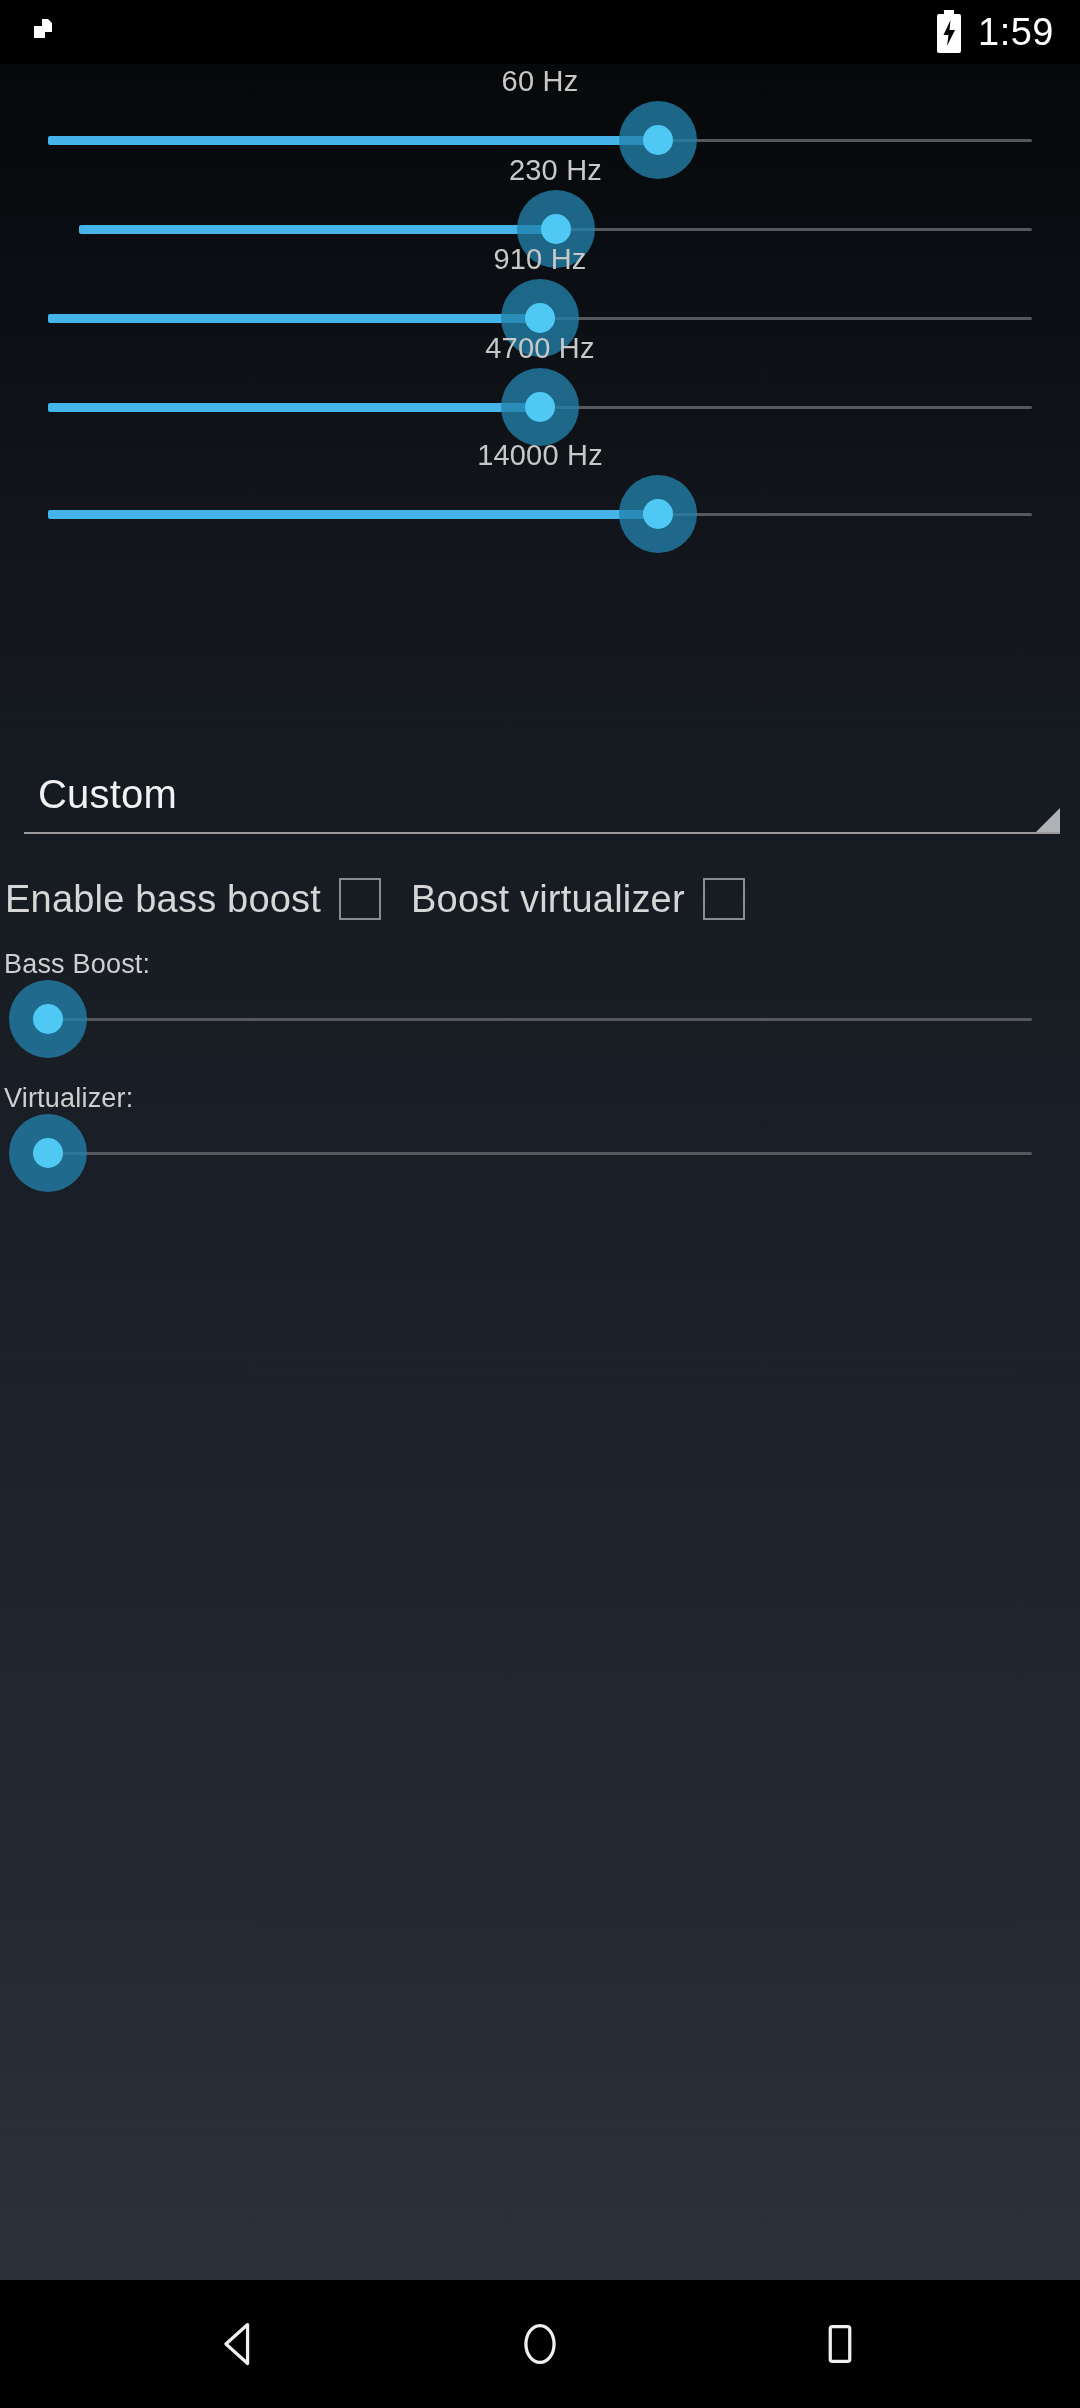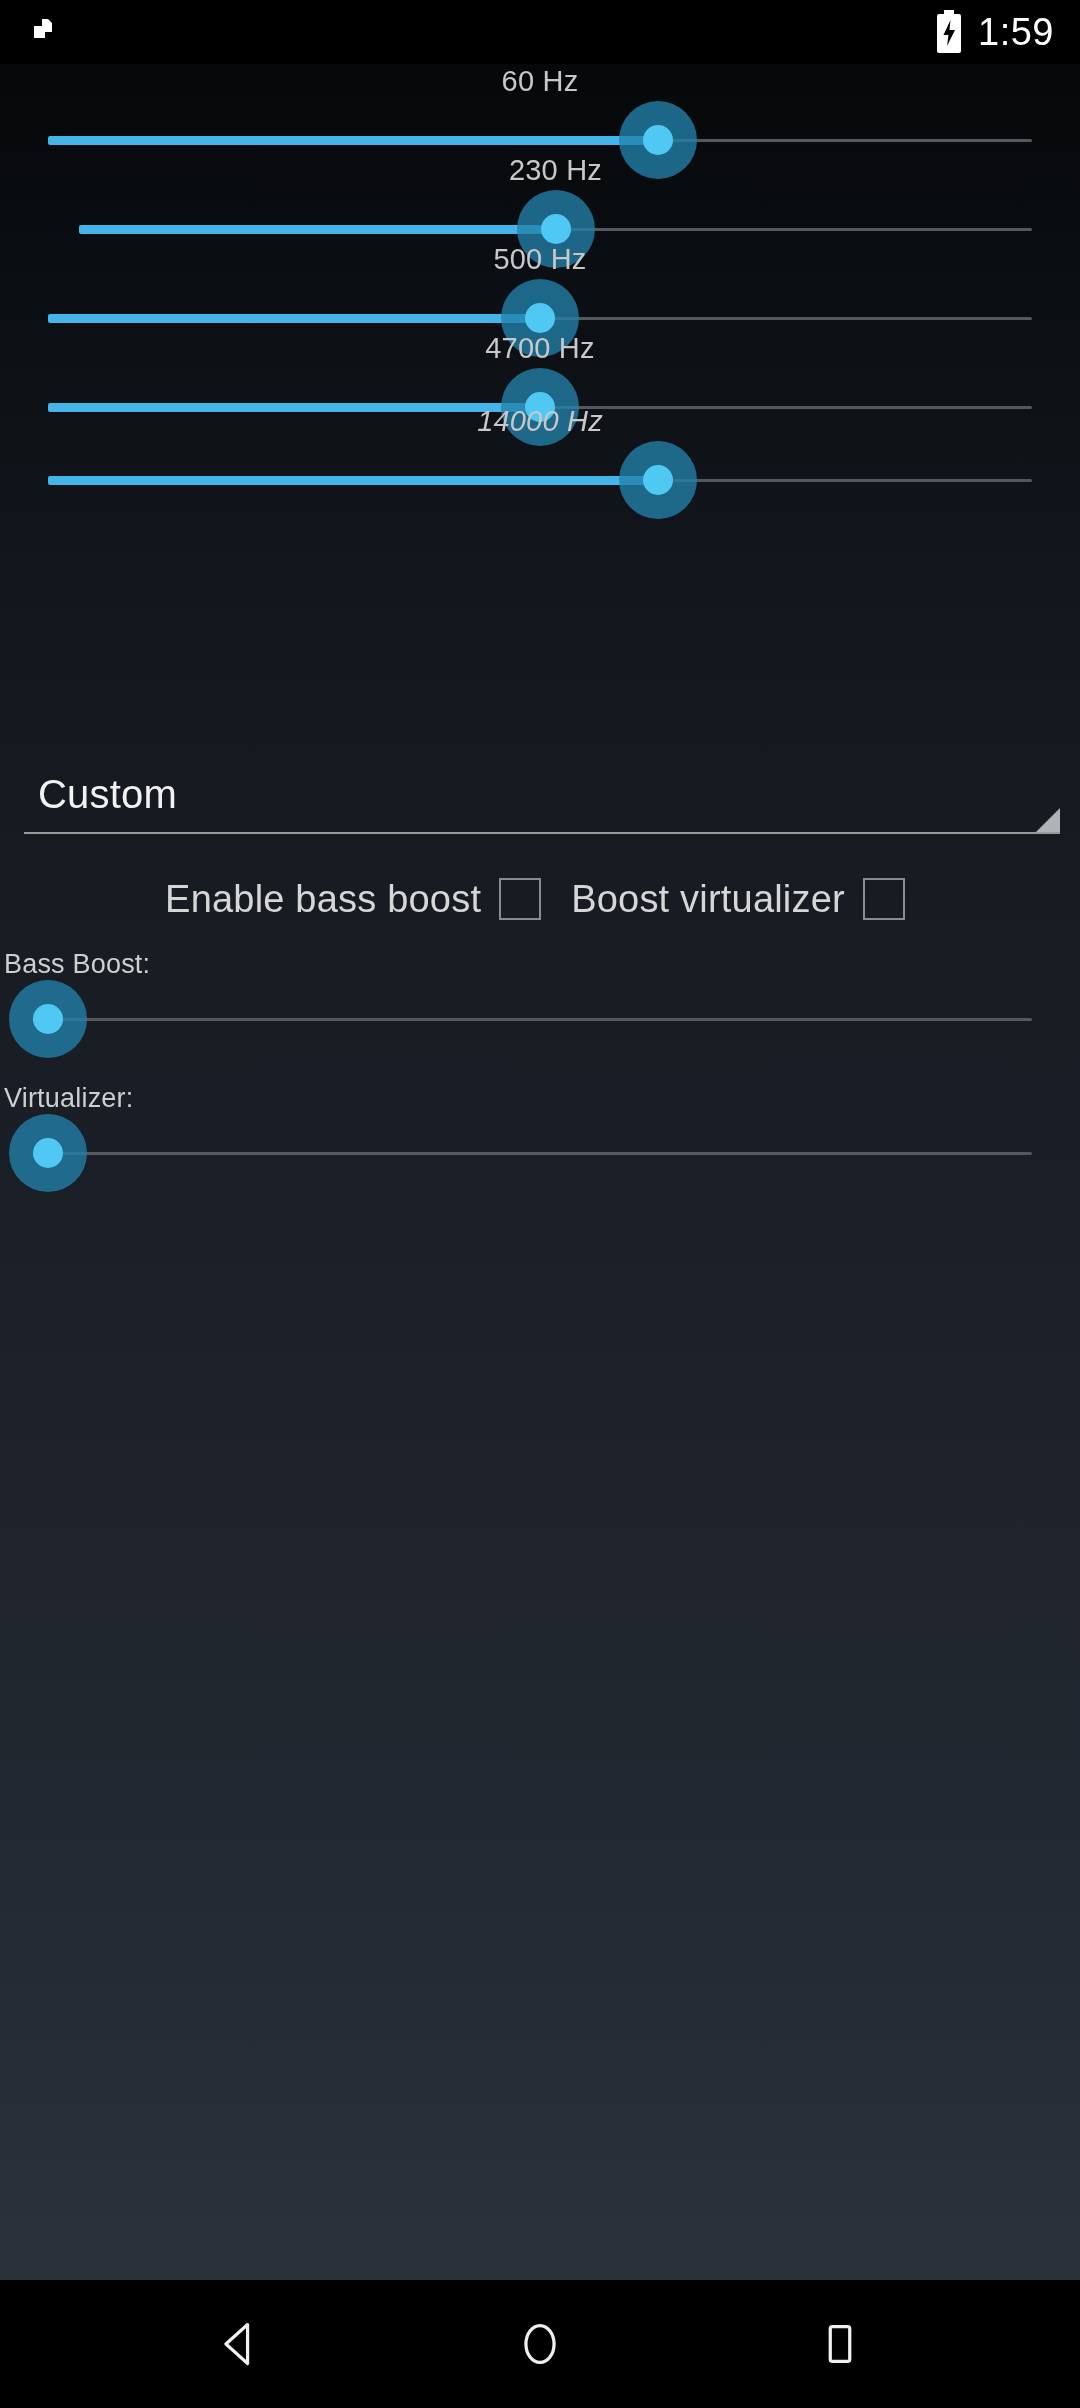--- a/index.html
+++ b/index.html
@@ -106,22 +106,21 @@
     width:0; height:0;
     border-left:24px solid transparent;
     border-bottom:24px solid #b0b3b6;
   }
 
   
   .check-row{
     position:absolute; left:0; right:0; top:868px;
     height:62px;
     display:flex; align-items:center;
-    padding-left:20px;
-    justify-content:center;
+    padding-left:5px;
   }
   .check-label{
     color:#d6d6d6; font-size:38px; line-height:44px;
     letter-spacing:.2px; white-space:nowrap;
   }
   .checkbox{
     width:42px; height:42px;
     border:2px solid #8a8d90;
     background:transparent;
     margin:0 30px 0 18px;
@@ -199,38 +198,38 @@
     <div class="eq-band" style="top:89px;position:absolute;left:0;right:0;height:89px;margin-left:31px;">
       <div class="band-label">230 Hz</div>
       <div class="slider">
         <div class="slider-track"></div>
         <div class="slider-fill" style="width:50%;"></div>
         <div class="slider-thumb" style="left:50%;"></div>
       </div>
     </div>
 
     <div class="eq-band" style="top:178px;position:absolute;left:0;right:0;height:89px;">
-      <div class="band-label">500 Hz</div>
+      <div class="band-label">910 Hz</div>
       <div class="slider">
         <div class="slider-track"></div>
         <div class="slider-fill" style="width:50%;"></div>
         <div class="slider-thumb" style="left:50%;"></div>
       </div>
     </div>
 
     <div class="eq-band" style="top:267px;position:absolute;left:0;right:0;height:89px;">
       <div class="band-label">4700 Hz</div>
       <div class="slider">
         <div class="slider-track"></div>
         <div class="slider-fill" style="width:50%;"></div>
         <div class="slider-thumb" style="left:50%;"></div>
       </div>
     </div>
 
-    <div class="eq-band" style="top:340px;position:absolute;left:0;right:0;height:89px;font-style:italic;">
+    <div class="eq-band" style="top:374px;position:absolute;left:0;right:0;height:89px;">
       <div class="band-label">14000 Hz</div>
       <div class="slider">
         <div class="slider-track"></div>
         <div class="slider-fill" style="width:62%;"></div>
         <div class="slider-thumb" style="left:62%;"></div>
       </div>
     </div>
 
     <div class="spinner-wrap" style="top:702px;">
       <div class="spinner-text">Custom</div>

